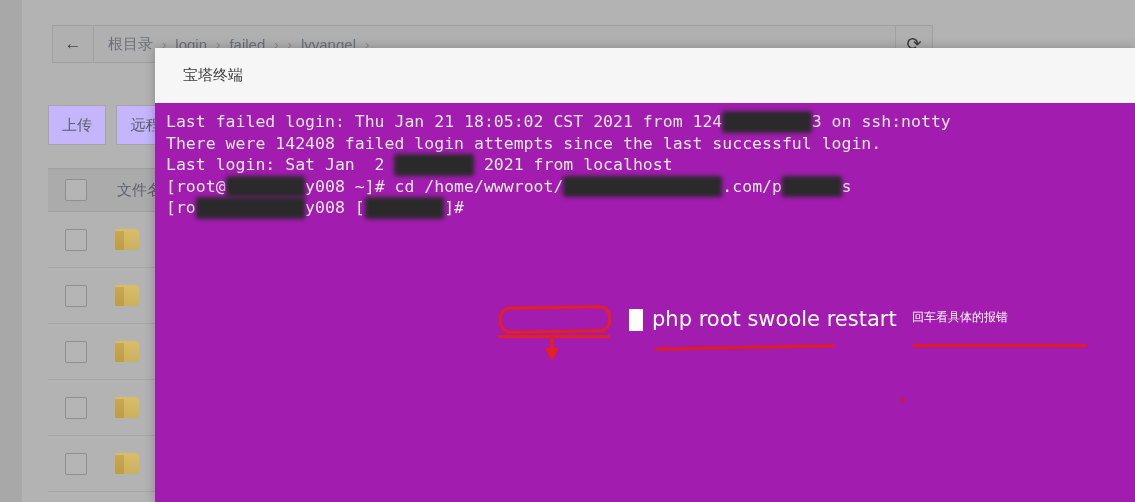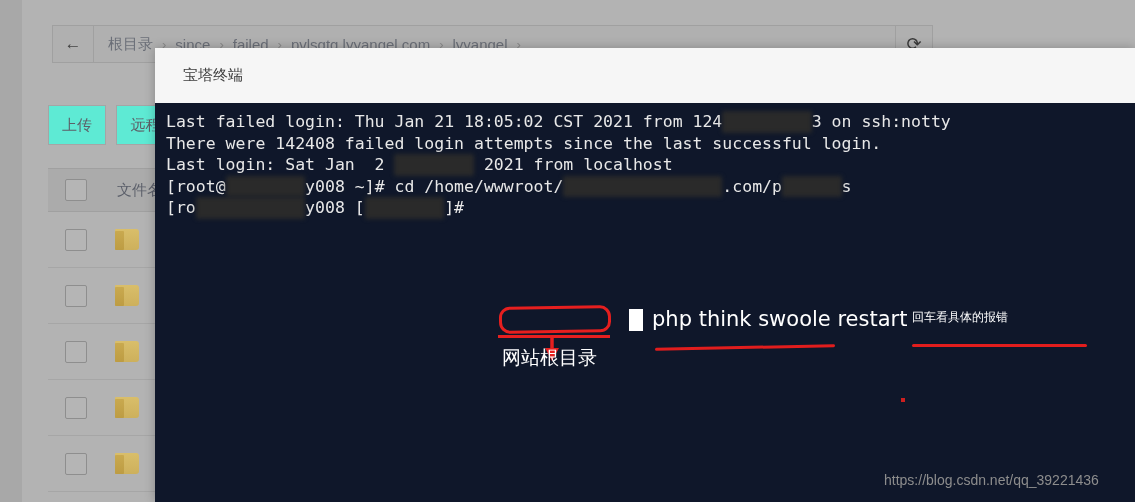--- a/index.html
+++ b/index.html
@@ -70,21 +70,21 @@
     font-size: 18px;
   }
 
   
   .action-btn {
     position: absolute;
     top: 105px;
     height: 40px;
     border: 1px solid #a5a5a5;
     box-sizing: border-box;
-    background: #5eead4;
+    background: #c4b5fd;
     display: flex; align-items: center; justify-content: center;
     font-size: 15px;
     color: #5d6068;
   }
   #btn-upload { left: 48px; width: 58px; }
   #btn-remote { left: 116px; width: 74px; }
 
   
   #file-head {
     position: absolute;
@@ -156,21 +156,21 @@
     padding-left: 28px;
     box-sizing: border-box;
     background: #f6f6f6;
     font-size: 15px;
     color: #3d3d3d;
   }
   #terminal-body {
     position: absolute;
     left: 0; top: 55px;
     width: 980px; height: 399px;
-    background: #0f172a;
+    background: #a21caf;
     overflow: hidden;
   }
   #term-text {
     position: absolute;
     left: 11px; top: 8px;
     font-family: "DejaVu Sans Mono", "Liberation Mono", monospace;
     font-size: 16.5px;
     line-height: 21.5px;
     color: #e8e8e8;
     white-space: pre;
@@ -271,25 +271,24 @@
     <div id="bt-panel"></div>
   </div>
 
   <div id="path-bar">
     <div id="back-btn">
       <span>←</span>
     </div>
     <div class="crumbs">
       <span>根目录</span>
       <span class="crumb-sep">›</span>
-      <span>since</span>
+      <span>login</span>
       <span class="crumb-sep">›</span>
       <span>failed</span>
       <span class="crumb-sep">›</span>
-      <span>pvlsgtq.lyyangel.com</span>
       <span class="crumb-sep">›</span>
       <span>lyyangel</span>
       <span class="crumb-sep">›</span>
     </div>
   </div>
 
   <div id="refresh-btn">
     <span>⟳</span>
   </div>
 
@@ -329,31 +328,29 @@
   <div id="terminal-modal">
     <div id="modal-header">
       <span>宝塔终端</span>
     </div>
 
     <div id="terminal-body">
       <div id="term-text"><span class="t-line"><span>Last failed login: Thu Jan 21 18:05:02 CST 2021 from </span><span>124</span><span class="blur">.xxx.xx.x</span><span>3 on ssh:notty</span></span><span class="t-line"><span>There were 142408 failed login attempts since the last successful login.</span></span><span class="t-line"><span>Last login: Sat Jan  2 </span><span class="blur">16:05:46</span><span> 2021 from localhost</span></span><span class="t-line"><span>[root@</span><span class="blur">iZ2zegbm</span><span>y008 ~]# cd /home/wwwroot/</span><span class="blur">pvlsgtq.lyyangel</span><span>.com/p</span><span class="blur">hostcm</span><span>s</span></span><span class="t-line"><span>[ro</span><span class="blur">ot@iZ2zegbm</span><span>y008 </span><span>[</span><span class="blur">phostcms</span><span>]# </span></span></div>
       <div id="cursor-block"></div>
       <div id="red-dot"></div>
 
-      <div class="anno-text" id="anno-cmd">php think swoole restart</div>
+      <div class="anno-text" id="anno-cmd">php root swoole restart</div>
       <div class="red-underline" id="ul-cmd"></div>
 
       <div class="anno-text" id="anno-enter">回车看具体的报错</div>
       <div class="red-underline" id="ul-enter"></div>
 
       <div id="red-box"></div>
       <div id="red-box-ul"></div>
       <svg id="red-arrow" viewBox="0 0 26 26">
         <line x1="13" y1="0" x2="13" y2="18" stroke="#e61f1f" stroke-width="3.5"></line>
         <polygon points="13,26 6,13 20,13" fill="#e61f1f"></polygon>
       </svg>
-      <div class="anno-text" id="anno-root">网站根目录</div>
     </div>
   </div>
 
-  <div id="watermark">https://blog.csdn.net/qq_39221436</div>
 
 </div>
 
 </body></html>

